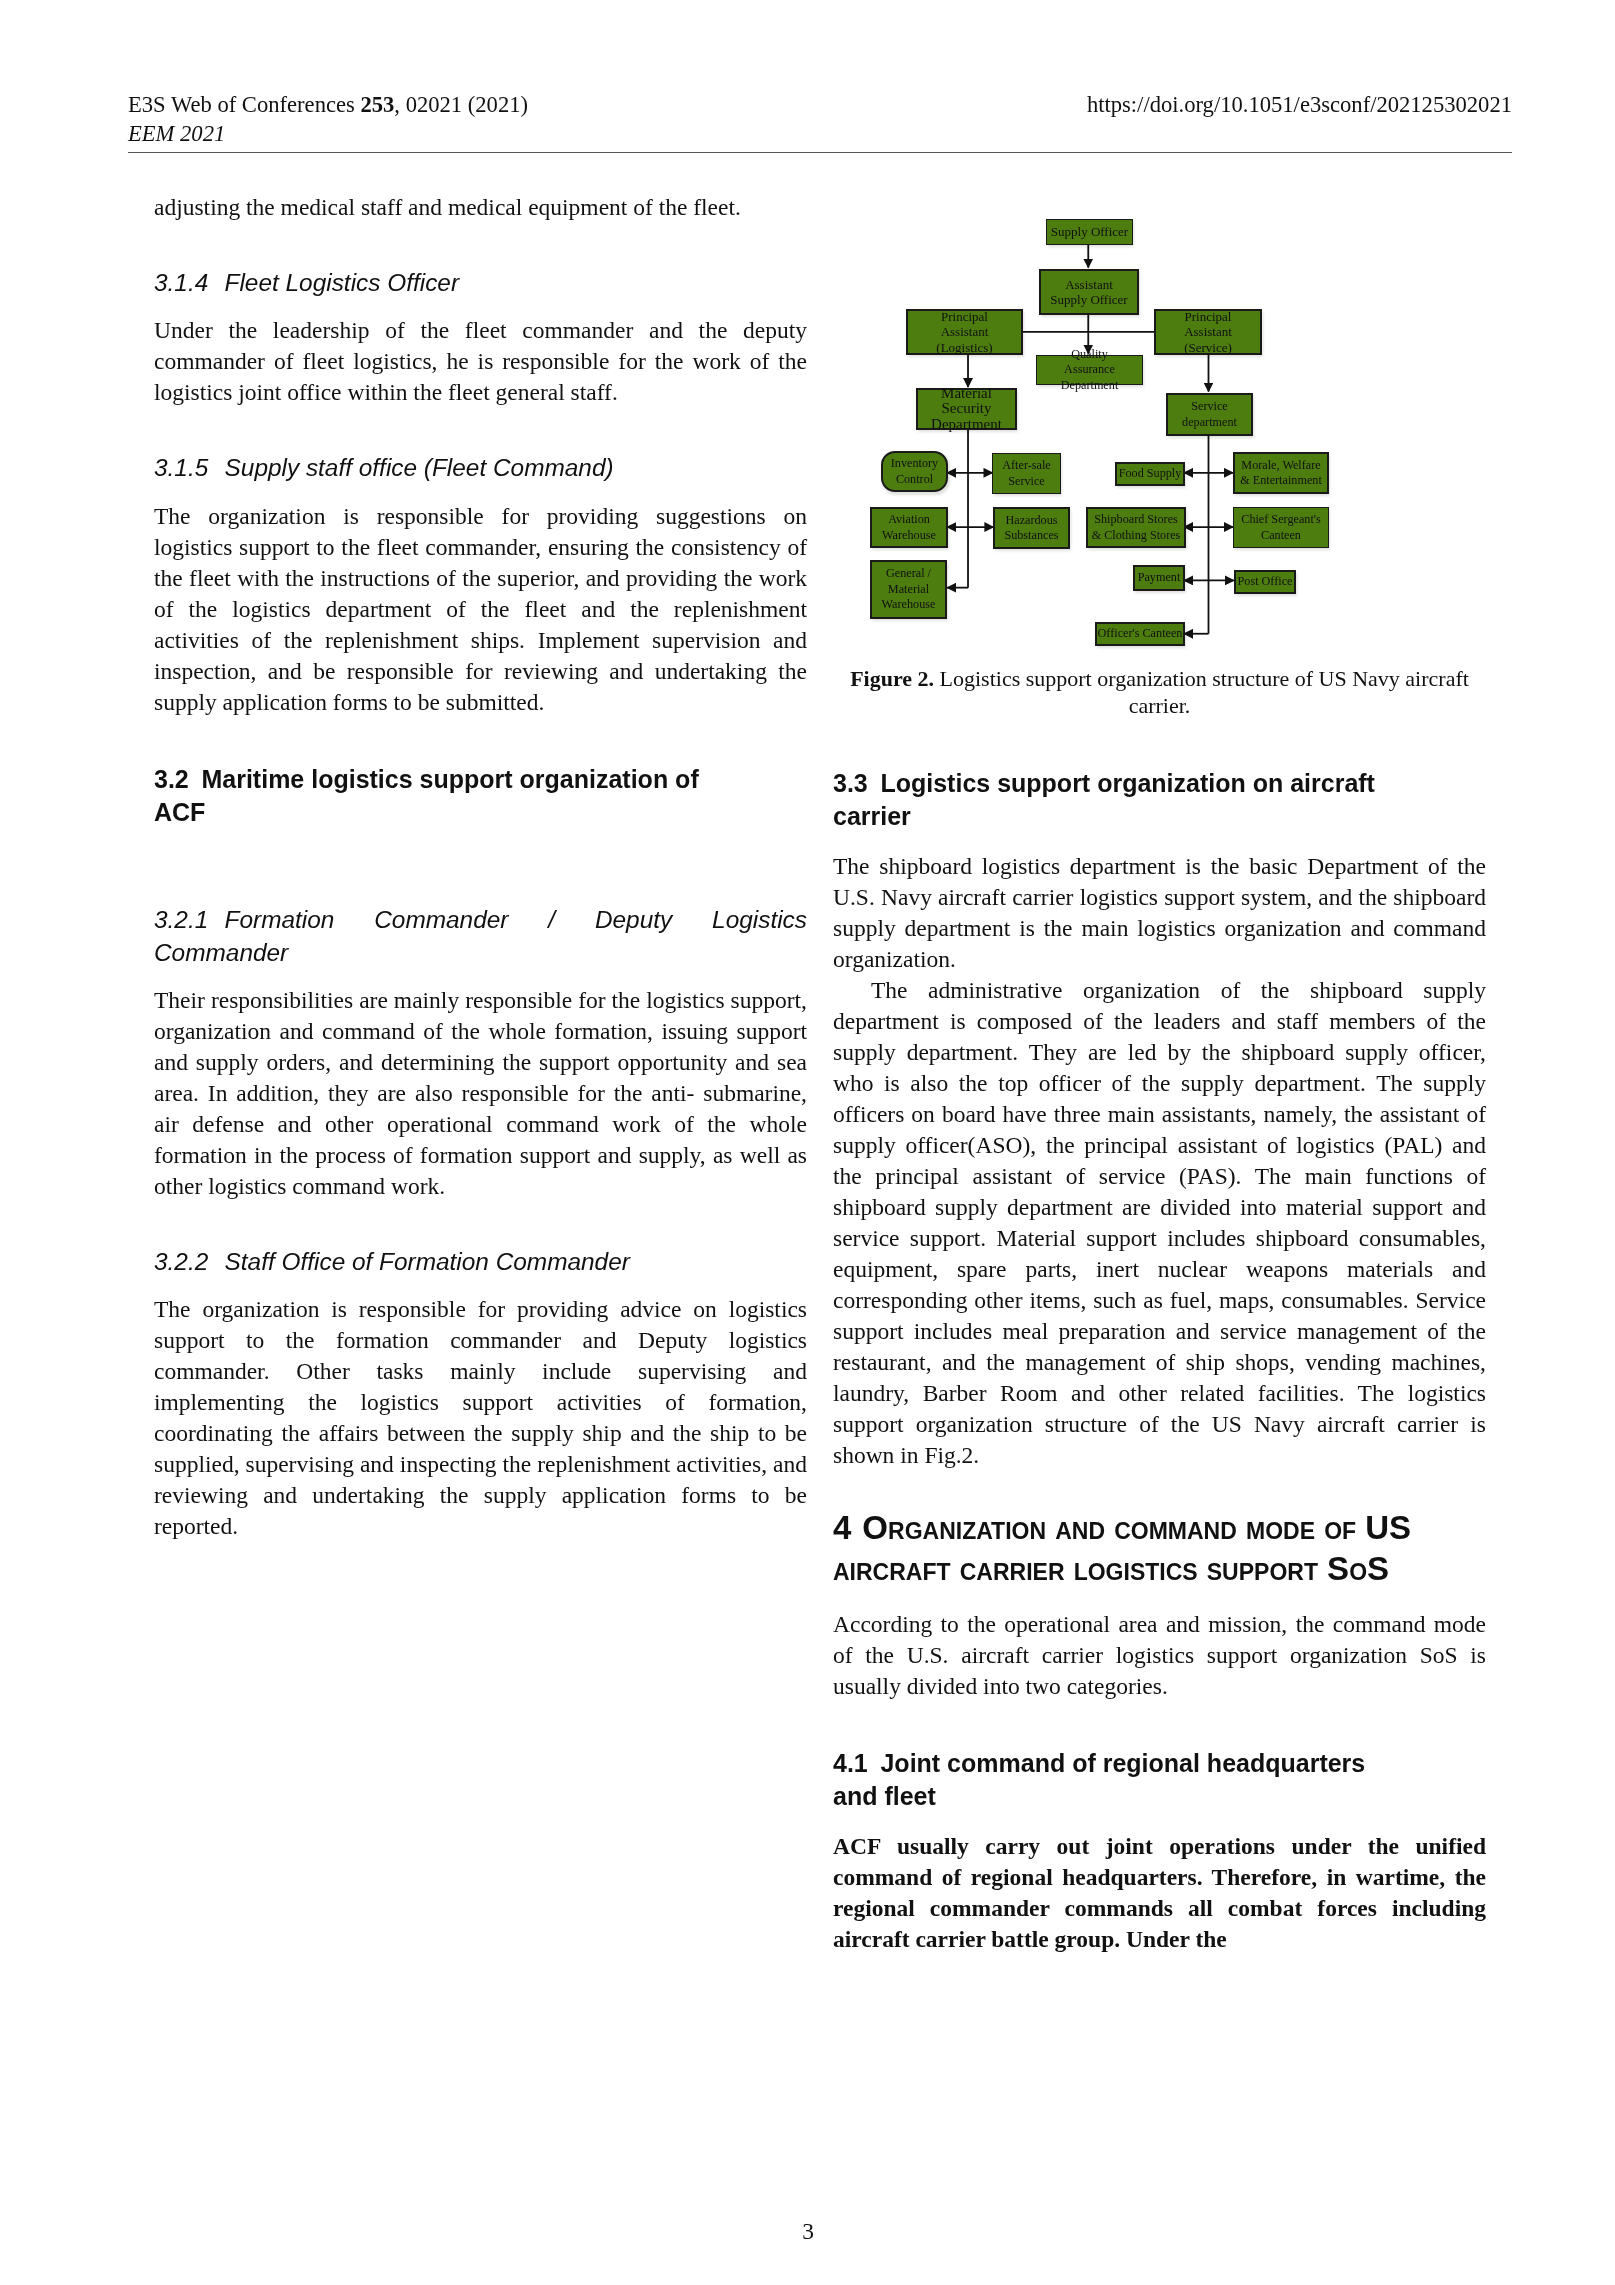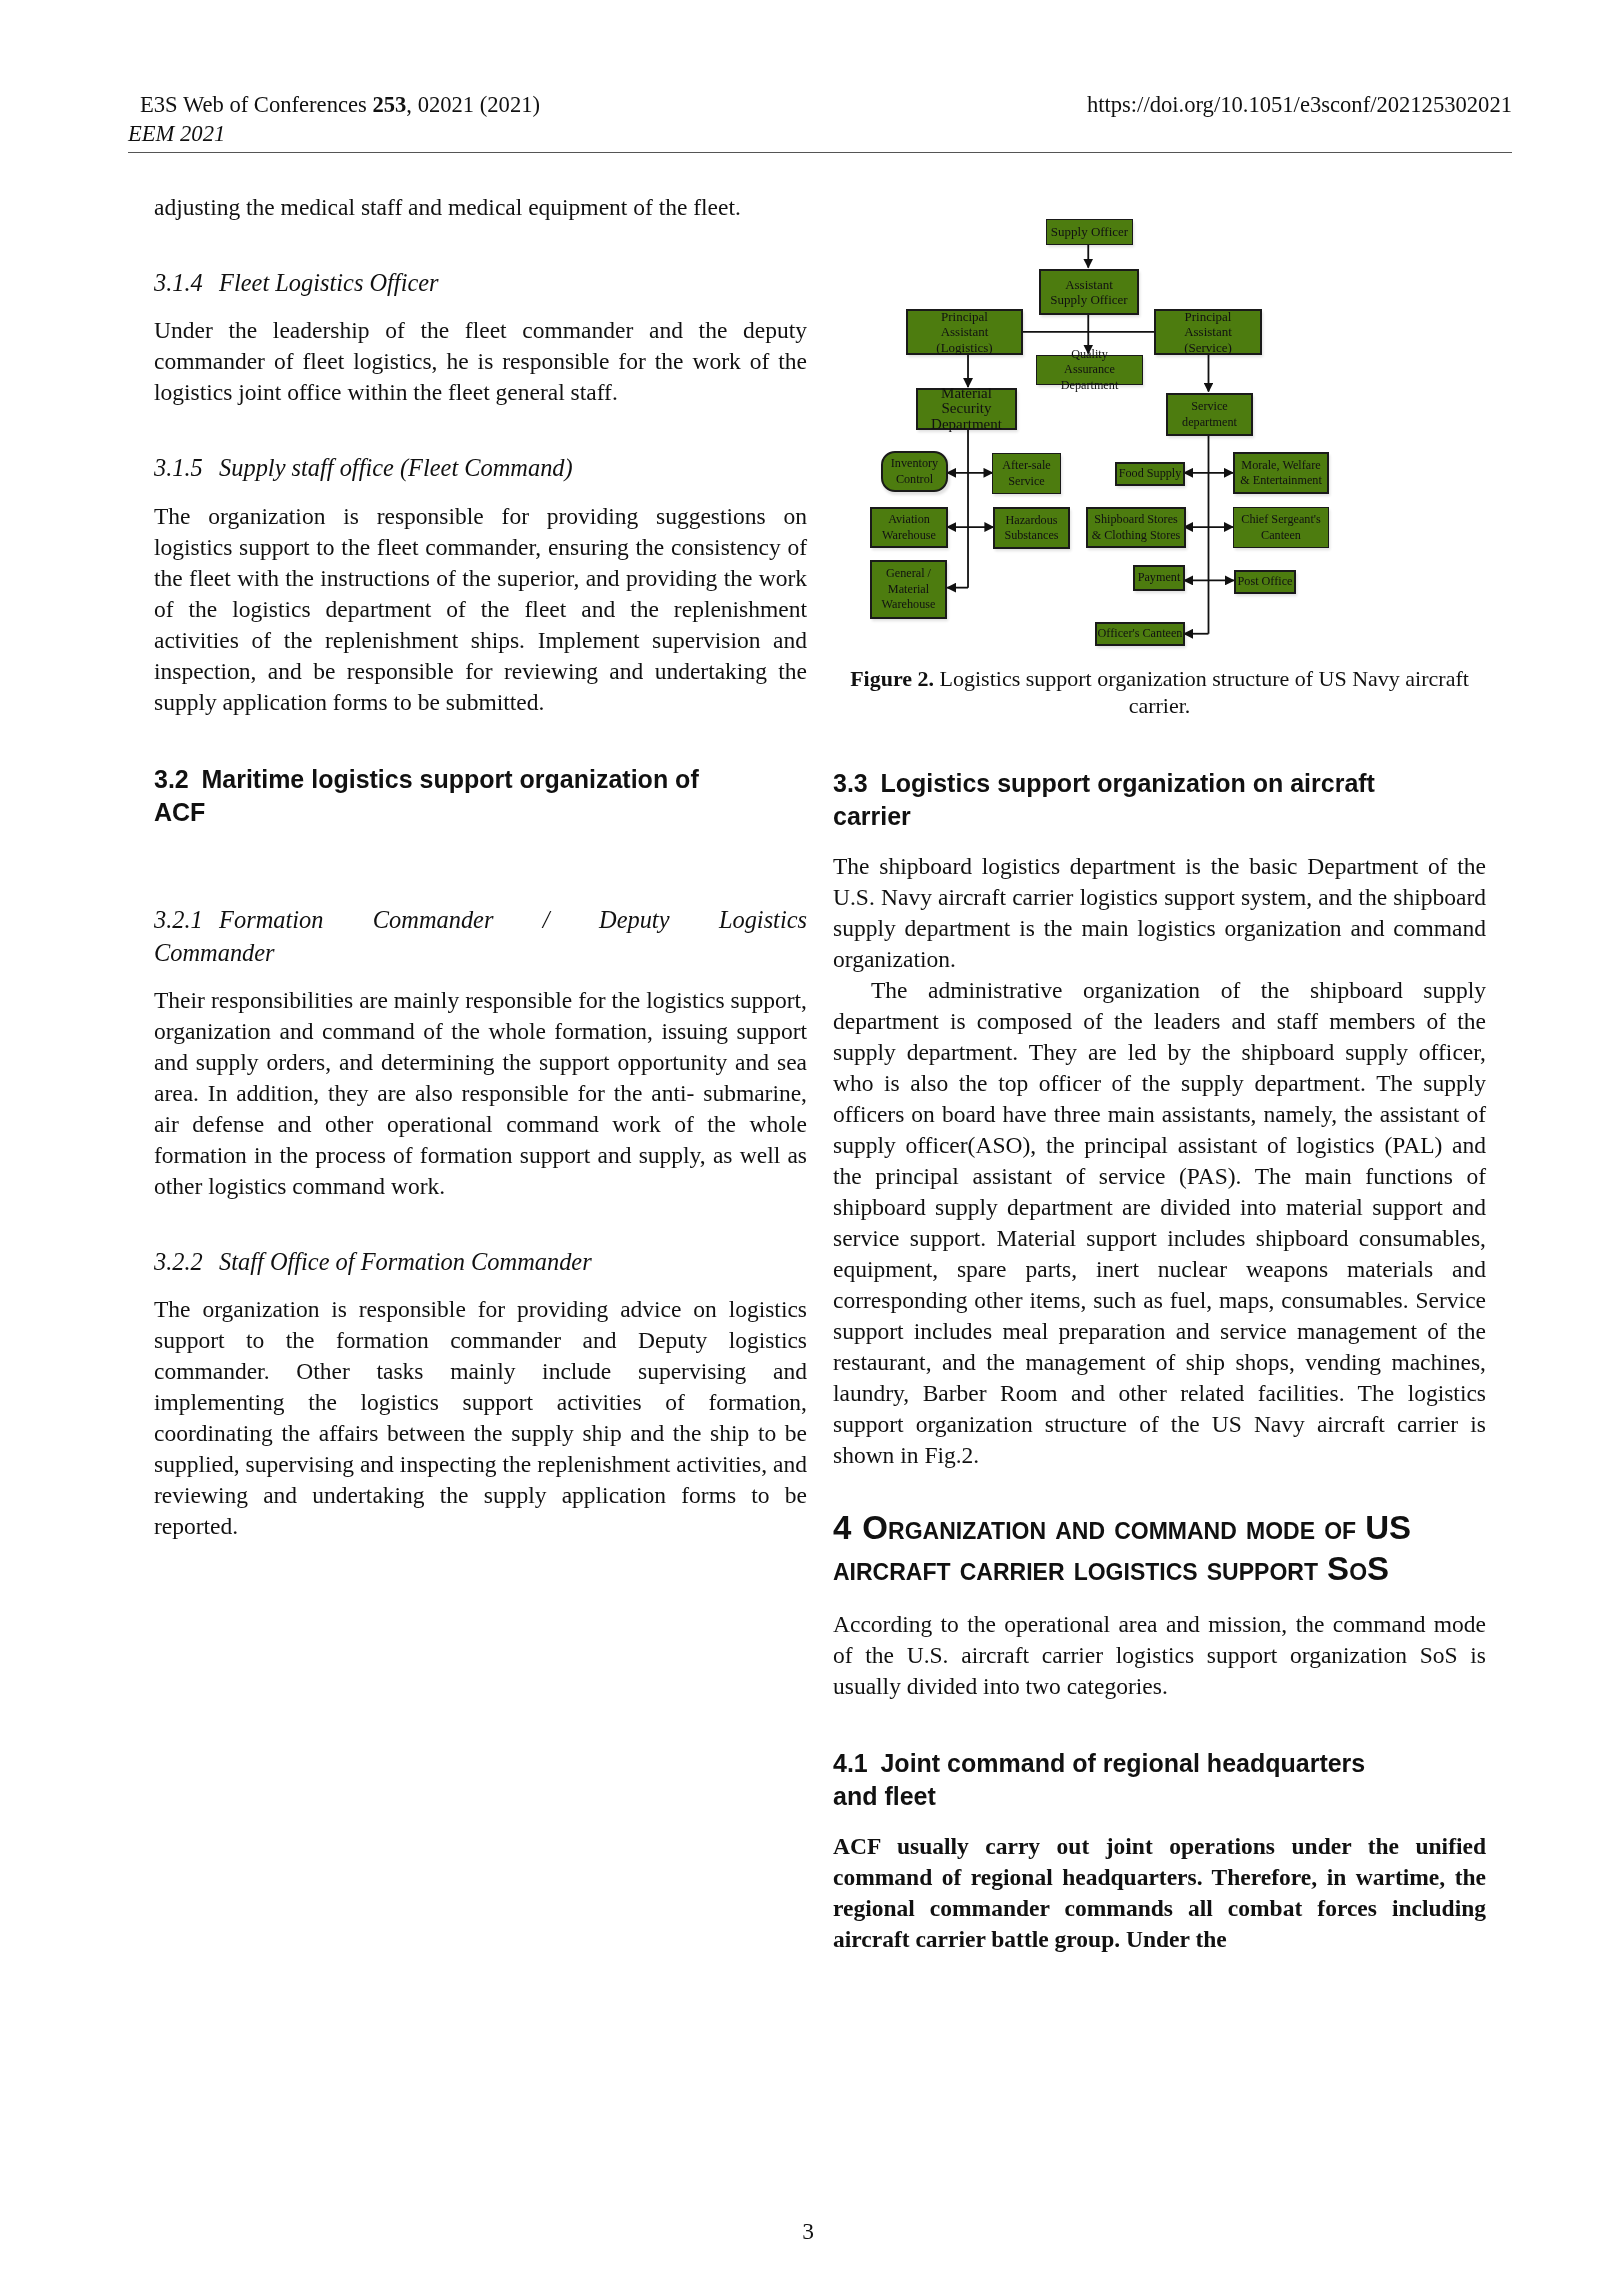--- a/index.html
+++ b/index.html
@@ -1,30 +1,30 @@
 <!DOCTYPE html>
 <html style="font-size:14.5px"><head>
 <meta charset="utf-8">
 <style>
   html, body { margin:0; padding:0; background:#ffffff; }
   body { width:1616px; height:2285px; position:relative; overflow:hidden; color:#111; }
 
   .header { position:absolute; left:128px; top:90px; width:1384px; font-family:"Liberation Serif", serif; font-size:22.6px; line-height:29px; }
-  .header .left { position:absolute; left:12px; top:0; }
+  .header .left { position:absolute; left:0; top:0; }
   .header .right { position:absolute; right:0; top:0; }
   .header .sub { position:absolute; left:0; top:29px; font-style:italic; }
   .header-rule { position:absolute; left:128px; top:152px; width:1384px; height:0; border-top:1.4px solid #555; }
 
   .col { position:absolute; width:653px; }
   .col-left { left:154px; top:192px; }
   .col-right { left:833px; top:0; }
 
   p.body { font-family:"Liberation Serif", serif; font-size:23.5px; line-height:31px; margin:0; text-align:justify; text-align-last:left; }
   p.indent { text-indent:38px; }
-  h3.sub { font-family:Liberation Serif, serif; font-style:italic; font-weight:normal; font-size:24.4px; line-height:33px; margin:0; }
+  h3.sub { font-family:Liberation Sans, sans-serif; font-style:italic; font-weight:normal; font-size:24.4px; line-height:33px; margin:0; }
   h3.sub .num { display:inline-block; margin-right:16.3px; }
   h2.sec { font-family:"Liberation Sans", sans-serif; font-weight:bold; font-size:25px; line-height:33px; margin:0; }
   h2.sec .num { margin-right:12.7px; }
   h1.chap { font-family:"Liberation Sans", sans-serif; font-weight:bold; font-size:33px; line-height:41px; margin:0; font-variant:small-caps; }
   h1.chap .num { margin-right:11px; }
   .just { text-align:justify; text-align-last:justify; }
 
   
   .figure { position:absolute; left:0; top:0; width:1616px; height:669px; pointer-events:none; }
   .figure svg { position:absolute; left:0; top:0; }

